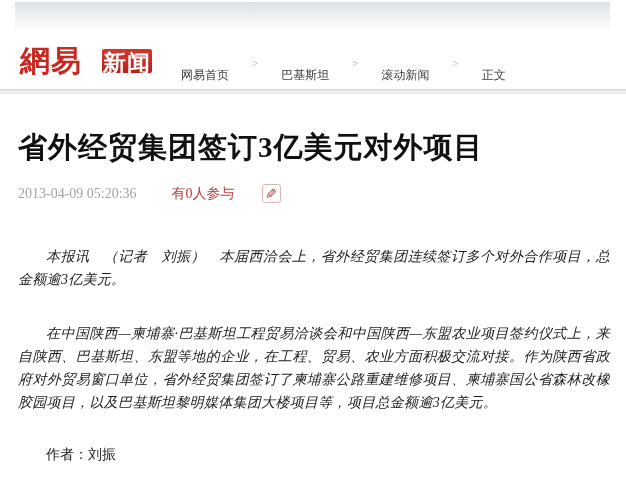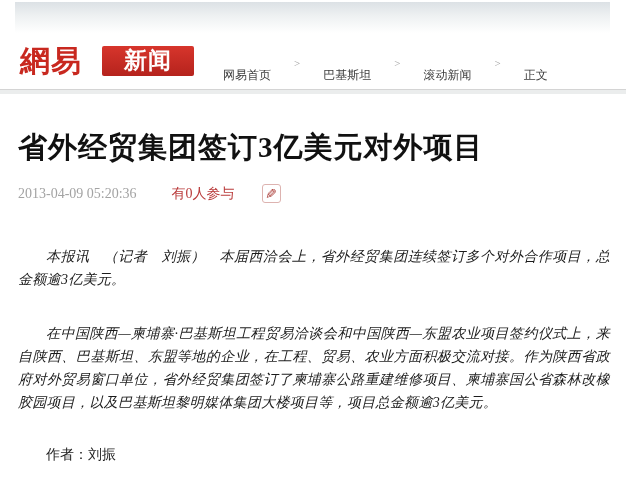--- a/index.html
+++ b/index.html
@@ -31,22 +31,22 @@
     letter-spacing: 1px;
     line-height: 30px;
   }
   .logo-box {
     margin-left: 4px;
     background: linear-gradient(to bottom, #d7352c, #b5231d);
     color: #ffffff;
     font-size: 23px;
     font-weight: bold;
     line-height: 30px;
-    height: 30px;
-    padding: 0 22px;
+    height: 24px;
+    padding: 0 1px;
     border-radius: 2px;
     letter-spacing: 1px;
   }
   .breadcrumb {
     margin-left: 13px;
     margin-top: 4px;
     font-size: 12px;
     color: #3c3c3c;
     display: flex;
     align-items: center;

